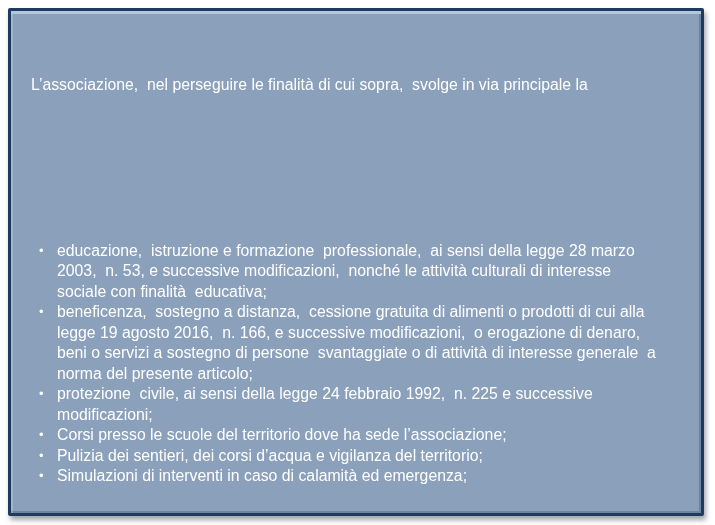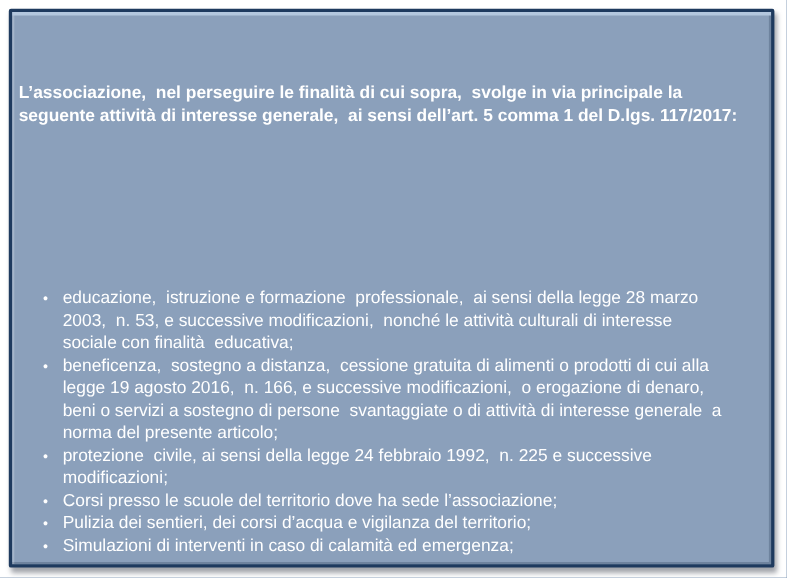--- a/index.html
+++ b/index.html
@@ -21,34 +21,34 @@
       inset 2px 0 0 rgba(255,255,255,.22),
       inset -2px -2px 0 rgba(22,42,72,.25);
     color:var(--text,#FFFFFF);
     font-size:15.8px;
     line-height:20.5px;
     padding-top:23px;
     white-space:pre;
     overflow:hidden;
   }
   .line{white-space:pre;}
-  .para.intro{padding-left:6px;font-weight:bold;}
+  .para.intro{padding-left:20px;}
   .bullet-item{display:flex;}
   .main-list{padding-left:28px;}
   .main-list .bullet{width:18px;flex:none;}
   .bullet{font-size:13px;line-height:20.5px;}
   .bullet-body{flex:1 1 auto;}
   .spacer{width:100%;}
   .spacer.s1{height:22px;}
 </style>
 </head>
 <body>
 
 <div class="panel">
-  <div class="para intro"><div class="line">L’associazione,  nel perseguire le finalità di cui sopra,  svolge in via principale la</div><div class="line">seguente attività di interesse generale,  ai sensi dell’art. 5 comma 1 del D.lgs. 117/2017:</div></div>
+  <div class="para intro"><div class="line">L’associazione,  nel perseguire le finalità di cui sopra,  svolge in via principale la</div></div>
 
   <div class="spacer s1"></div>
 
   <div class="main-list"><div class="bullet-item"><span class="bullet">•</span><div class="bullet-body"><div class="line">educazione,  istruzione e formazione  professionale,  ai sensi della legge 28 marzo</div><div class="line">2003,  n. 53, e successive modificazioni,  nonché le attività culturali di interesse</div><div class="line">sociale con finalità  educativa;</div></div></div><div class="bullet-item"><span class="bullet">•</span><div class="bullet-body"><div class="line">beneficenza,  sostegno a distanza,  cessione gratuita di alimenti o prodotti di cui alla</div><div class="line">legge 19 agosto 2016,  n. 166, e successive modificazioni,  o erogazione di denaro,</div><div class="line">beni o servizi a sostegno di persone  svantaggiate o di attività di interesse generale  a</div><div class="line">norma del presente articolo;</div></div></div><div class="bullet-item"><span class="bullet">•</span><div class="bullet-body"><div class="line">protezione  civile, ai sensi della legge 24 febbraio 1992,  n. 225 e successive</div><div class="line">modificazioni;</div></div></div><div class="bullet-item"><span class="bullet">•</span><div class="bullet-body"><div class="line">Corsi presso le scuole del territorio dove ha sede l’associazione;</div></div></div><div class="bullet-item"><span class="bullet">•</span><div class="bullet-body"><div class="line">Pulizia dei sentieri, dei corsi d’acqua e vigilanza del territorio;</div></div></div><div class="bullet-item"><span class="bullet">•</span><div class="bullet-body"><div class="line">Simulazioni di interventi in caso di calamità ed emergenza;</div></div></div></div>
 
   
 
   
 
   

